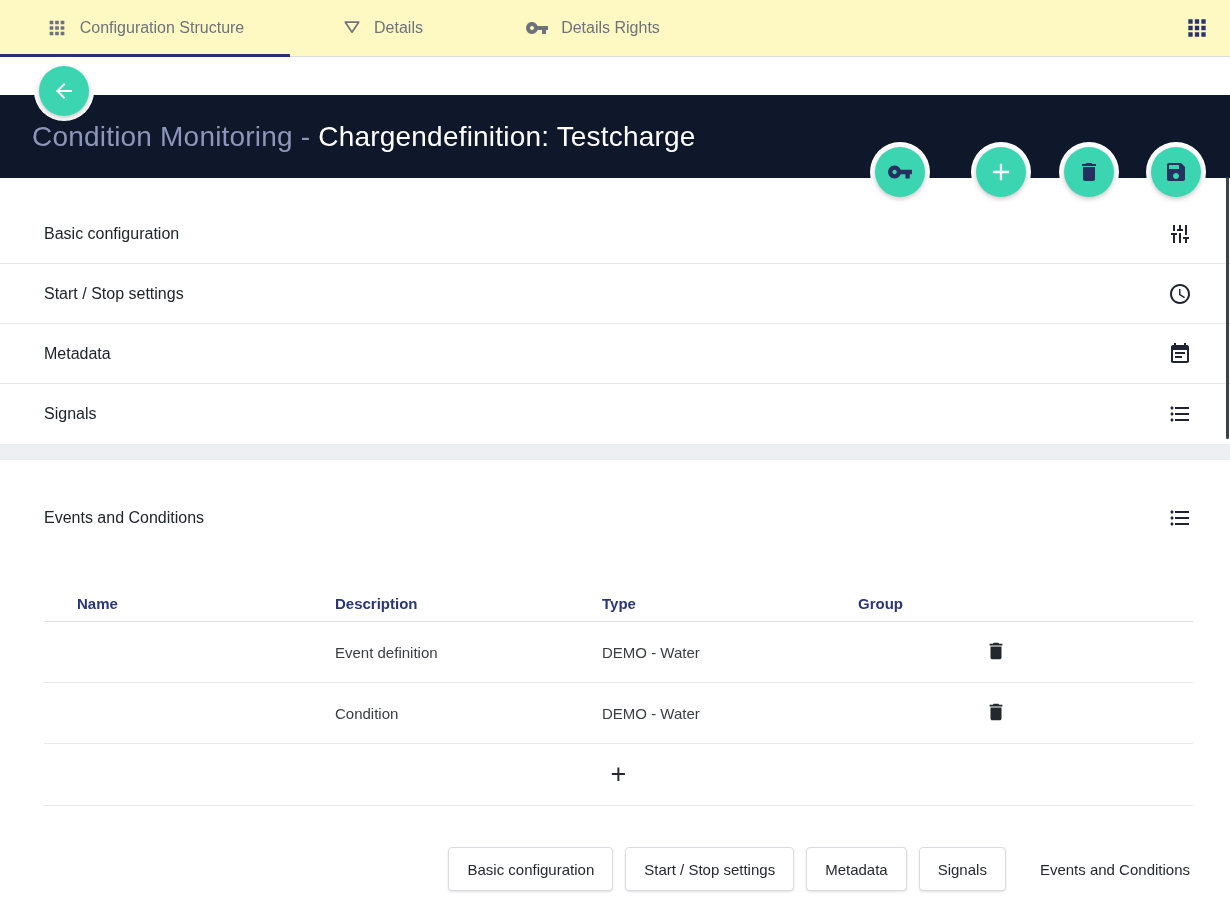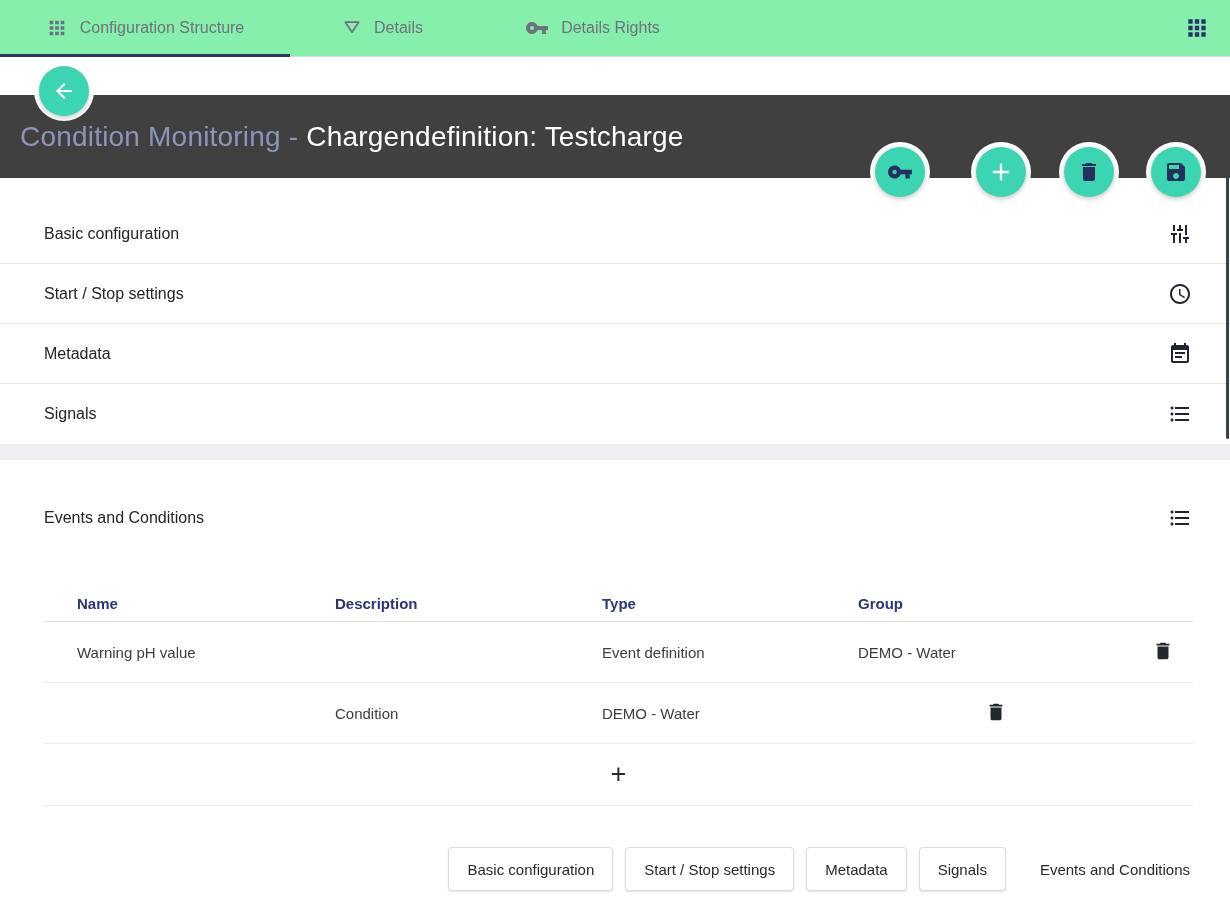--- a/index.html
+++ b/index.html
@@ -7,21 +7,21 @@
   body {
     font-family: "Liberation Sans", "DejaVu Sans", sans-serif;
     background: #edeff3;
     color: #23262b;
   }
   .app { position: relative; width: 1230px; height: 911px; display: flex; flex-direction: column; }
 
   
   .tabbar {
     height: 57px; flex: 0 0 57px;
-    background: #86efac;
+    background: #fef9c3;
     border-bottom: 1px solid #d9dde3;
     display: flex; align-items: stretch;
   }
   .tab {
     display: flex; align-items: center; justify-content: center;
     gap: 12px; color: #6d727d; font-size: 16px; cursor: pointer;
     position: relative;
   }
   .tab-1 { width: 290px; }
   .tab-2 { width: 185px; }
@@ -47,22 +47,22 @@
   .fab {
     width: 50px; height: 50px; border-radius: 50%;
     background: #3cd5b1; border: none; cursor: pointer;
     display: flex; align-items: center; justify-content: center;
     box-shadow: 0 2px 5px rgba(0,0,0,0.22);
   }
   .fab svg { display: block; }
 
   
   .hero {
-    height: 83px; flex: 0 0 83px; background: #404040;
-    display: flex; align-items: center; padding-left: 20px;
+    height: 83px; flex: 0 0 83px; background: #0f172a;
+    display: flex; align-items: center; padding-left: 32px;
     position: relative;
   }
   .hero h1 { font-size: 28px; font-weight: 400; letter-spacing: 0.2px; }
   .hero .pre { color: #8d95ba; }
   .hero .main { color: #ffffff; }
 
   .fab-notch {
     position: absolute; width: 60px; height: 60px; border-radius: 50%;
     background: #ffffff; top: 142px; z-index: 5;
     display: flex; align-items: center; justify-content: center;
@@ -280,21 +280,20 @@
 
     <div class="table">
       <div class="trow thead">
         <span class="th">Name</span>
         <span class="th">Description</span>
         <span class="th">Type</span>
         <span class="th">Group</span>
         <span class="th"></span>
       </div>
       <div class="trow tdata">
-        <span class="td">Warning pH value</span>
         <span class="td"></span>
         <span class="td">Event definition</span>
         <span class="td">DEMO - Water</span>
         <button class="cell-trash">
           <span>
             <svg width="22" height="22" viewBox="0 0 24 24" fill="currentColor">
                 <path d="M6 19c0 1.1.9 2 2 2h8c1.1 0 2-.9 2-2V7H6v12zM19 4h-3.5l-1-1h-5l-1 1H5v2h14V4z"></path>
               </svg>
           </span>
         </button>

